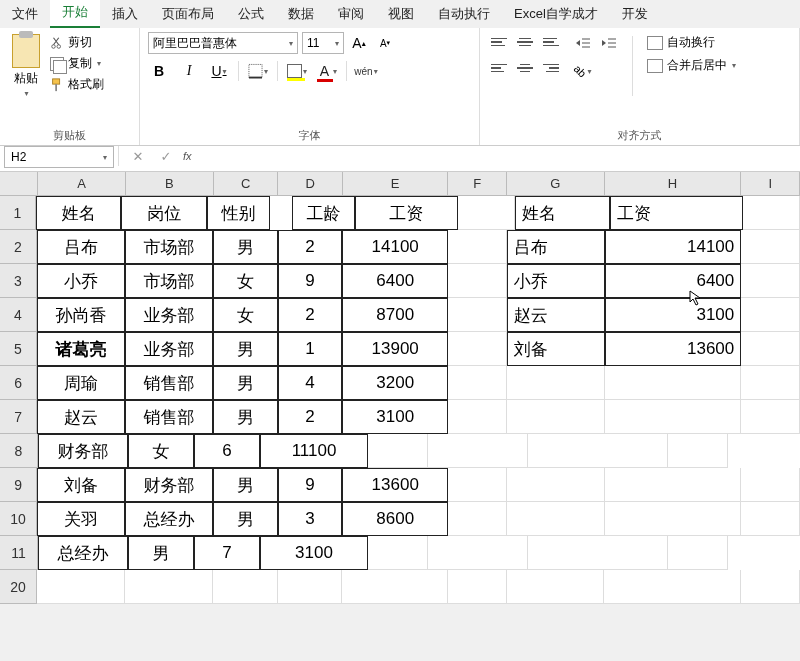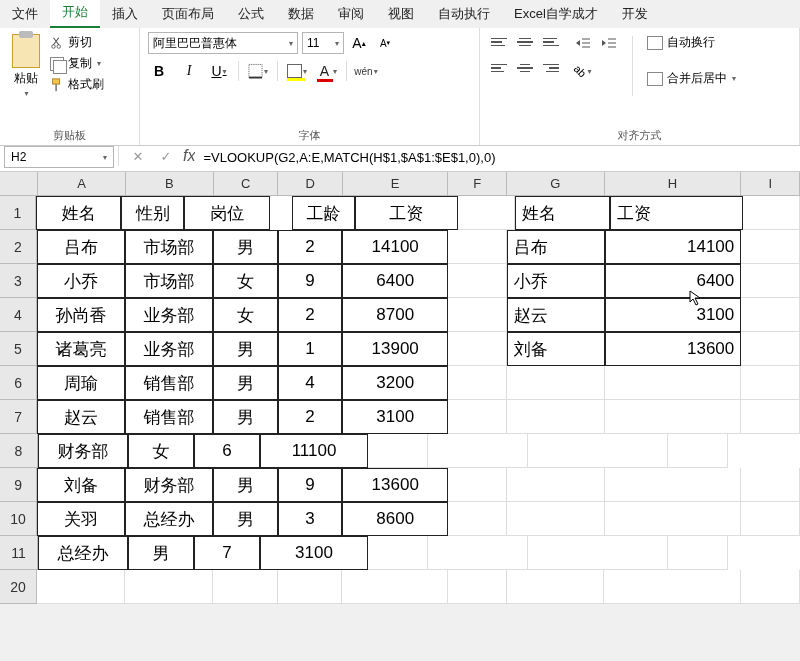--- a/index.html
+++ b/index.html
@@ -44,31 +44,31 @@
 .fontcolor-icon::after { content: ""; position: absolute; bottom: -3px; left: 0; width: 16px; height: 3px; background: #d80000; }
 .wen-icon { font-size: 10px; color: #333; }
 .aa-big { font-size: 14px; }
 .aa-small { font-size: 10px; }
 
 
 .align-col { display: flex; flex-direction: column; gap: 6px; }
 .align-row { display: flex; gap: 4px; }
 .align-btn { width: 22px; height: 20px; display: flex; flex-direction: column; justify-content: center; gap: 2px; padding: 0 3px; cursor: pointer; }
 .align-btn div { height: 1.5px; background: #555; }
-.align-side { display: flex; flex-direction: column; gap: 19px; padding: 2px 6px; font-size: 12px; }
+.align-side { display: flex; flex-direction: column; gap: 6px; padding: 2px 6px; font-size: 12px; }
 .align-item { display: flex; align-items: center; gap: 4px; cursor: pointer; }
 .wrap-icon { width: 16px; height: 14px; border: 1px solid #888; position: relative; }
 .merge-icon { width: 16px; height: 14px; border: 1px solid #888; }
 
 
 .formula-bar { display: flex; background: #fff; border-bottom: 1px solid #ccc; height: 26px; align-items: flex-start; }
 .name-box { width: 110px; height: 22px; border: 1px solid #b5b5b5; margin: 0 4px; padding: 0 6px; font-size: 12px; display: flex; align-items: center; justify-content: space-between; background: #fff; }
 .fx-area { display: flex; align-items: center; gap: 6px; border-left: 1px solid #ddd; padding-left: 8px; }
 .fx-btn { width: 22px; height: 20px; display: flex; align-items: center; justify-content: center; color: #999; font-size: 13px; cursor: pointer; }
-.fx-label { font-style: italic; font-size: 16px; color: #555; }
+.fx-label { font-style: italic; font-size: 11px; color: #555; }
 .formula-input { flex: 1; height: 22px; border: none; font-size: 13px; padding: 0 8px; outline: none; }
 
 
 .grid-area { background: #fff; position: relative; }
 .corner { position: absolute; left: 0; top: 0; width: 38px; height: 24px; background: #e8e8e8; border-right: 1px solid #bbb; border-bottom: 1px solid #bbb; }
 .col-headers { display: flex; margin-left: 38px; }
 .col-h { height: 24px; background: #e8e8e8; border-right: 1px solid #bbb; border-bottom: 1px solid #bbb; display: flex; align-items: center; justify-content: center; font-size: 13px; color: #333; }
 .rows { }
 .row { display: flex; height: 34px; }
 .row-h { width: 38px; background: #e8e8e8; border-right: 1px solid #bbb; border-bottom: 1px solid #bbb; display: flex; align-items: center; justify-content: center; font-size: 14px; color: #333; }
@@ -271,42 +271,41 @@
 <div class="formula-bar">
   <div class="name-box">
     <span>H2</span>
       <span class="caret">▾</span>
   </div>
   <div class="fx-area">
     <div class="fx-btn">✕</div>
     <div class="fx-btn">✓</div>
     <div class="fx-label">fx</div>
   </div>
-  <input class="formula-input" value="=VLOOKUP(G2,A:E,MATCH(H$1,$A$1:$E$1,0),0)" style="">
 </div>
 
 <div class="grid-area">
   <div class="corner"></div>
   <div class="col-headers" id="col-headers">
       <div class="col-h" style="width: 90px;">A</div>
       <div class="col-h" style="width: 90px;">B</div>
       <div class="col-h" style="width: 66px;">C</div>
       <div class="col-h" style="width: 66px;">D</div>
       <div class="col-h" style="width: 108px;">E</div>
       <div class="col-h" style="width: 60px;">F</div>
       <div class="col-h" style="width: 100px;">G</div>
       <div class="col-h" style="width: 140px;">H</div>
       <div class="col-h" style="width: 60px;">I</div>
     </div>
   <div class="rows" id="rows">
       <div class="row">
         <div class="row-h">1</div>
         <div class="cell bordered center" style="width: 90px;">姓名</div>
+        <div class="cell bordered center" style="width: 90px;">岗位</div>
         <div class="cell bordered center" style="width: 66px;">性别</div>
-        <div class="cell bordered center" style="width: 90px;">岗位</div>
         <div class="cell bordered center" style="width: 66px; margin-left: 22px;">工龄</div>
         <div class="cell bordered center" style="width: 108px;">工资</div>
         <div class="cell" style="width: 60px;"></div>
         <div class="cell bordered left" style="width: 100px;">姓名</div>
         <div class="cell bordered left" style="width: 140px;">工资</div>
         <div class="cell" style="width: 60px;"></div>
       </div>
       <div class="row">
         <div class="row-h">2</div>
         <div class="cell bordered center" style="width: 90px;">吕布</div>
@@ -338,21 +337,21 @@
         <div class="cell bordered center" style="width: 66px;">女</div>
         <div class="cell bordered center" style="width: 66px;">2</div>
         <div class="cell bordered center" style="width: 108px;">8700</div>
         <div class="cell" style="width: 60px;"></div>
         <div class="cell bordered left" style="width: 100px;">赵云</div>
         <div class="cell bordered right" style="width: 140px;">3100</div>
         <div class="cell" style="width: 60px;"></div>
       </div>
       <div class="row">
         <div class="row-h">5</div>
-        <div class="cell bordered center" style="width: 90px;">诸葛亮</div>
+        <div class="cell bordered center" style="width: 90px; font-weight: bold;">诸葛亮</div>
         <div class="cell bordered center" style="width: 90px;">业务部</div>
         <div class="cell bordered center" style="width: 66px;">男</div>
         <div class="cell bordered center" style="width: 66px;">1</div>
         <div class="cell bordered center" style="width: 108px;">13900</div>
         <div class="cell" style="width: 60px;"></div>
         <div class="cell bordered left" style="width: 100px;">刘备</div>
         <div class="cell bordered right" style="width: 140px;">13600</div>
         <div class="cell" style="width: 60px;"></div>
       </div>
       <div class="row">

